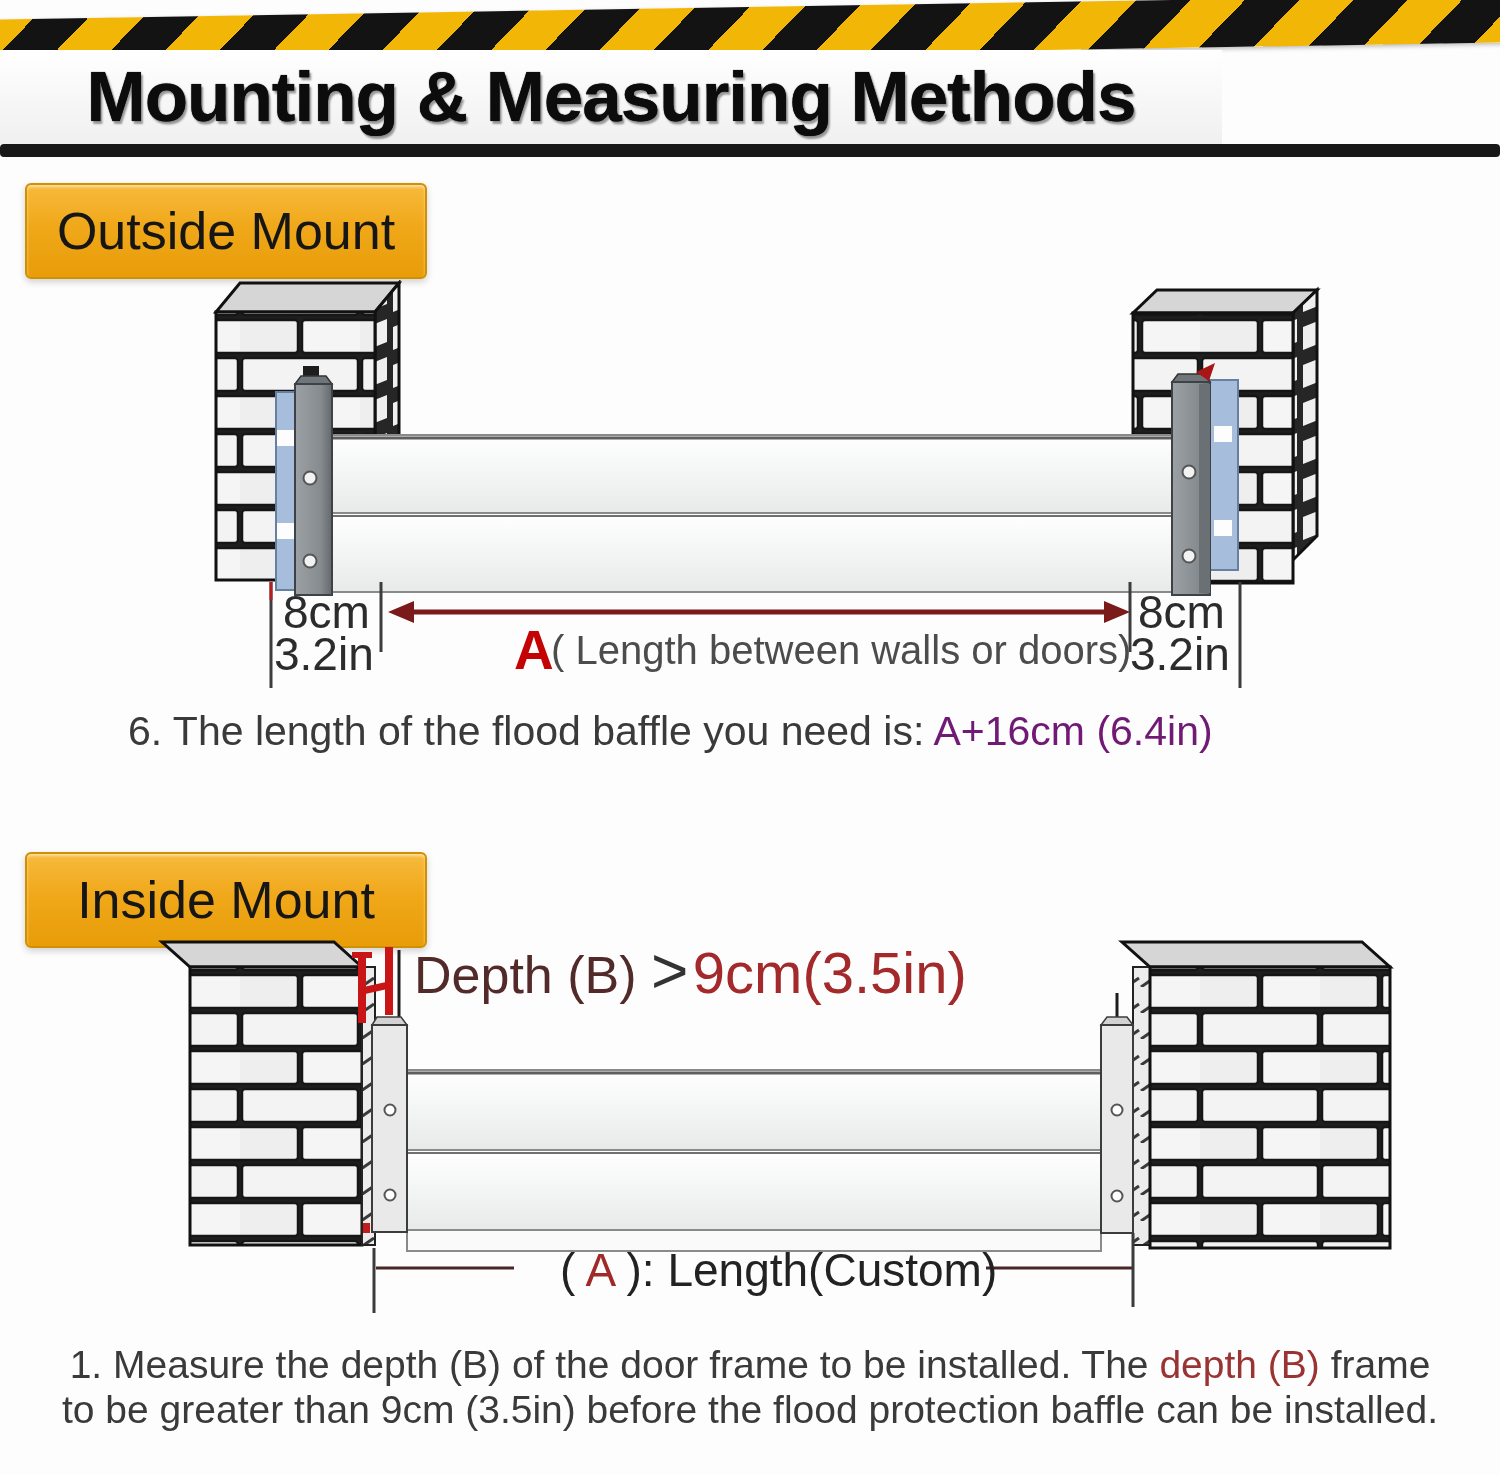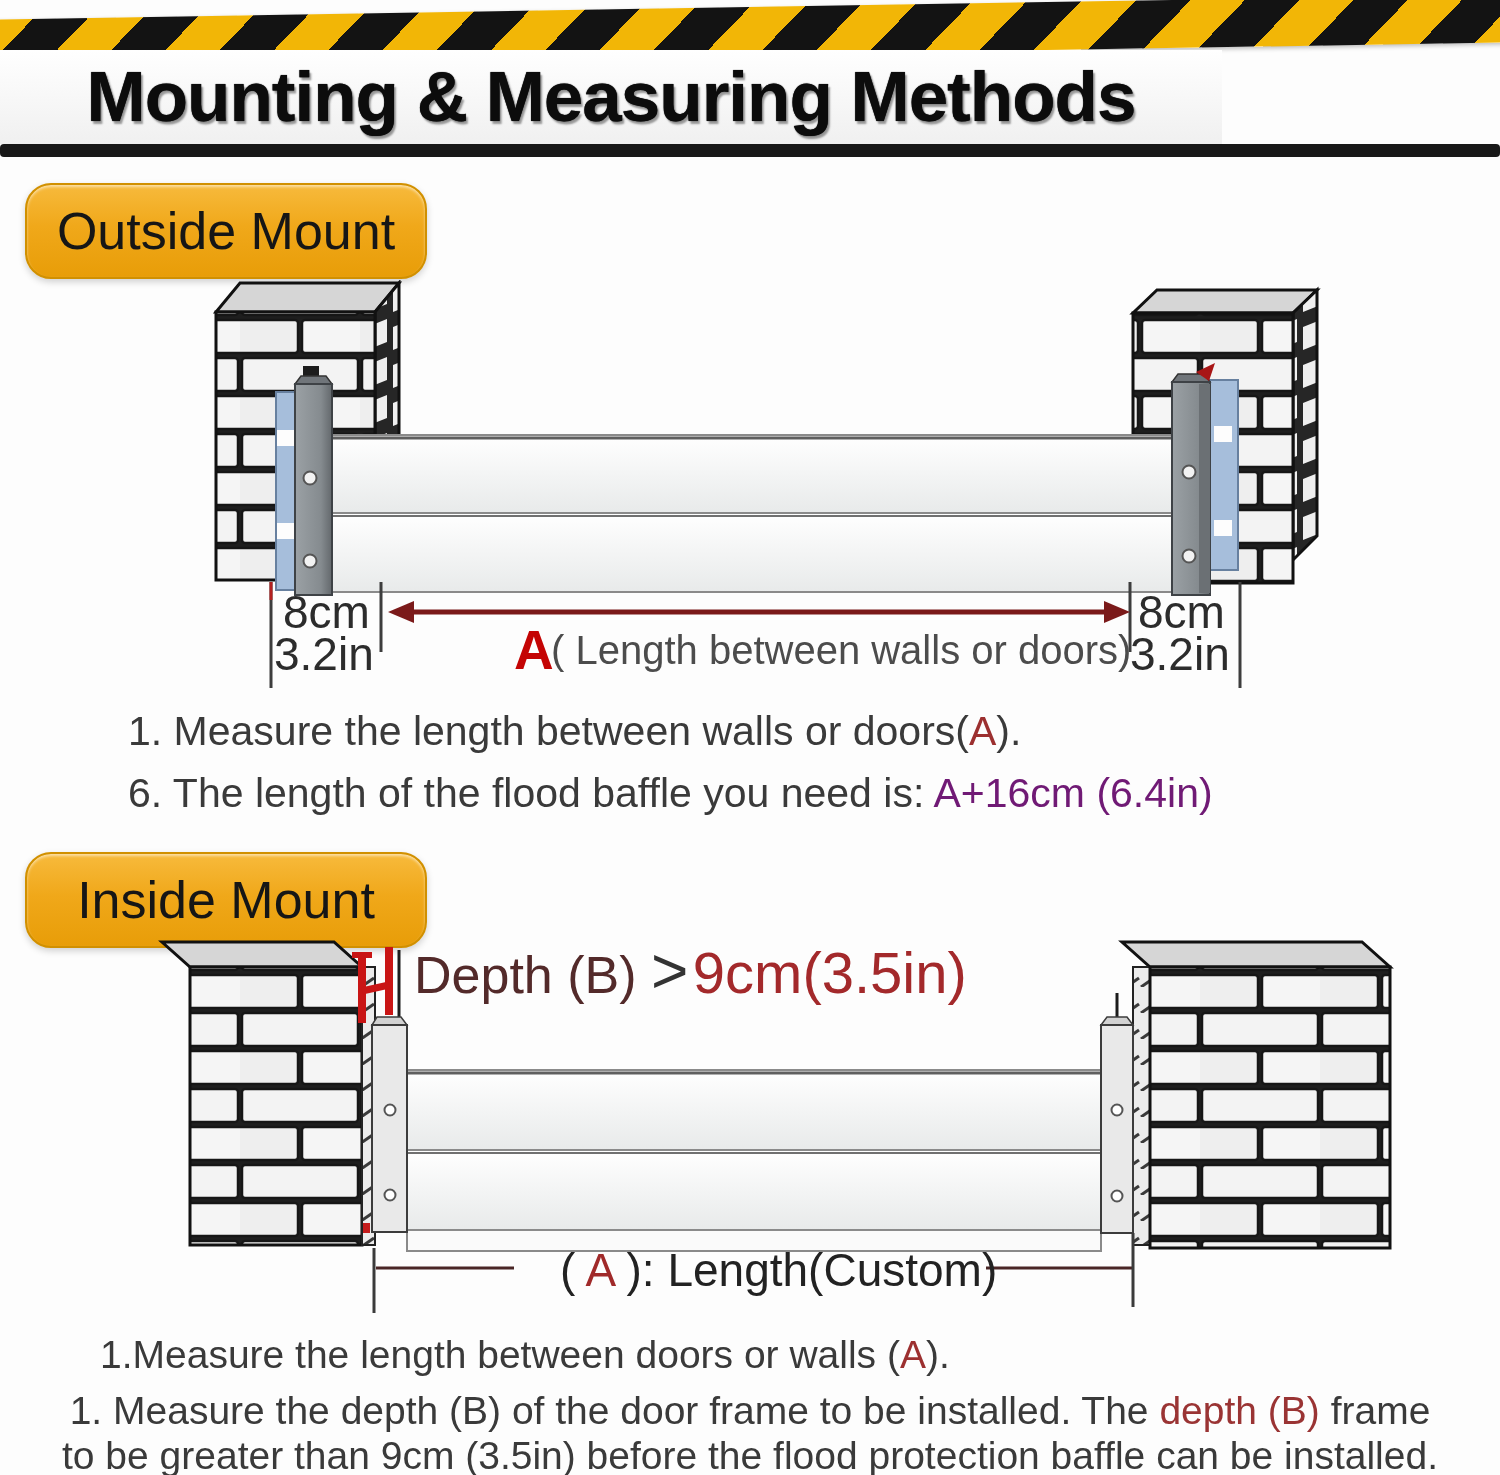--- a/index.html
+++ b/index.html
@@ -20,21 +20,21 @@
   .title-band h1{
     margin:0;line-height:94px;text-align:center;
     font-size:71px;font-weight:700;letter-spacing:-1px;color:#0c0c0c;
     text-shadow:2px 3px 2px rgba(0,0,0,.38), 0 0 1px #000;
   }
   .title-underbar{
     position:absolute;left:0;top:144px;width:1500px;height:13px;
     background:#181818;border-radius:4px;
   }
   .badge{
-    position:absolute;left:25px;width:398px;height:92px;border-radius:26px;
+    position:absolute;left:25px;width:398px;height:92px;border-radius:6px;
     background:linear-gradient(180deg,#f7ba3c 0%,#f0a81a 45%,#e89d08 100%);
     border:2px solid #d19000;
     box-shadow:inset 0 2px 3px rgba(255,255,255,.55), 0 3px 7px rgba(0,0,0,.18);
     display:flex;align-items:center;justify-content:center;
     font-size:52px;color:#161616;text-align:right;
   }
   #badge-outside{top:183px;}
   #badge-inside{top:816px;margin-top:36px;}
   svg{position:absolute;left:0;}
   #svg-outside{top:280px;}
@@ -147,21 +147,20 @@
     <text x="283" y="348" font-size="46" fill="#2c2c2c">8cm</text>
     <text x="274" y="390" font-size="46" fill="#2c2c2c">3.2in</text>
     <text x="1138" y="348" font-size="46" fill="#2c2c2c">8cm</text>
     <text x="1130" y="390" font-size="46" fill="#2c2c2c">3.2in</text>
     <text x="514" y="389" font-size="55" font-weight="bold" fill="#c40404">A</text>
     <text x="551" y="384" font-size="40" fill="#4c4c4c">( Length between walls or doors)</text>
   </g>
 </svg>
 
 <div class="steps" id="steps-outside">
-  <p><span>1. Measure the length between walls or doors(</span><span class="red-a">A</span><span>).</span></p>
   <p><span>6. The length of the flood baffle you need is: </span><span class="red-val">A+16cm (6.4in)</span></p>
 </div>
 
 <div class="badge" id="badge-inside">
   <span>Inside Mount</span>
 </div>
 
 <svg id="svg-inside" viewBox="0 0 1500 405" width="1500" height="405">
   <defs>
     <linearGradient id="panel2" x1="0" y1="0" x2="0" y2="1">
@@ -236,15 +235,14 @@
     <line x1="1133" y1="298" x2="1133" y2="372" stroke="#3b3b3b" stroke-width="3"></line>
     <text x="560" y="351" font-size="46">
       <tspan fill="#222222">(</tspan>
       <tspan fill="#a02a2a">A</tspan>
       <tspan fill="#222222">): Length(Custom)</tspan>
     </text>
   </g>
 </svg>
 
 <div class="steps" id="steps-inside">
-  <p class="s1"><span>1.Measure the length between doors or walls (</span><span class="red-a">A</span><span>).</span></p>
   <p class="s2"><span>1. Measure the depth (B) of the door frame to be installed. The </span><span class="red-depth">depth (B)</span><span> frame</span><br><span>to be greater than 9cm (3.5in) before the flood protection baffle can be installed.</span></p>
 </div>
 
 </body></html>

